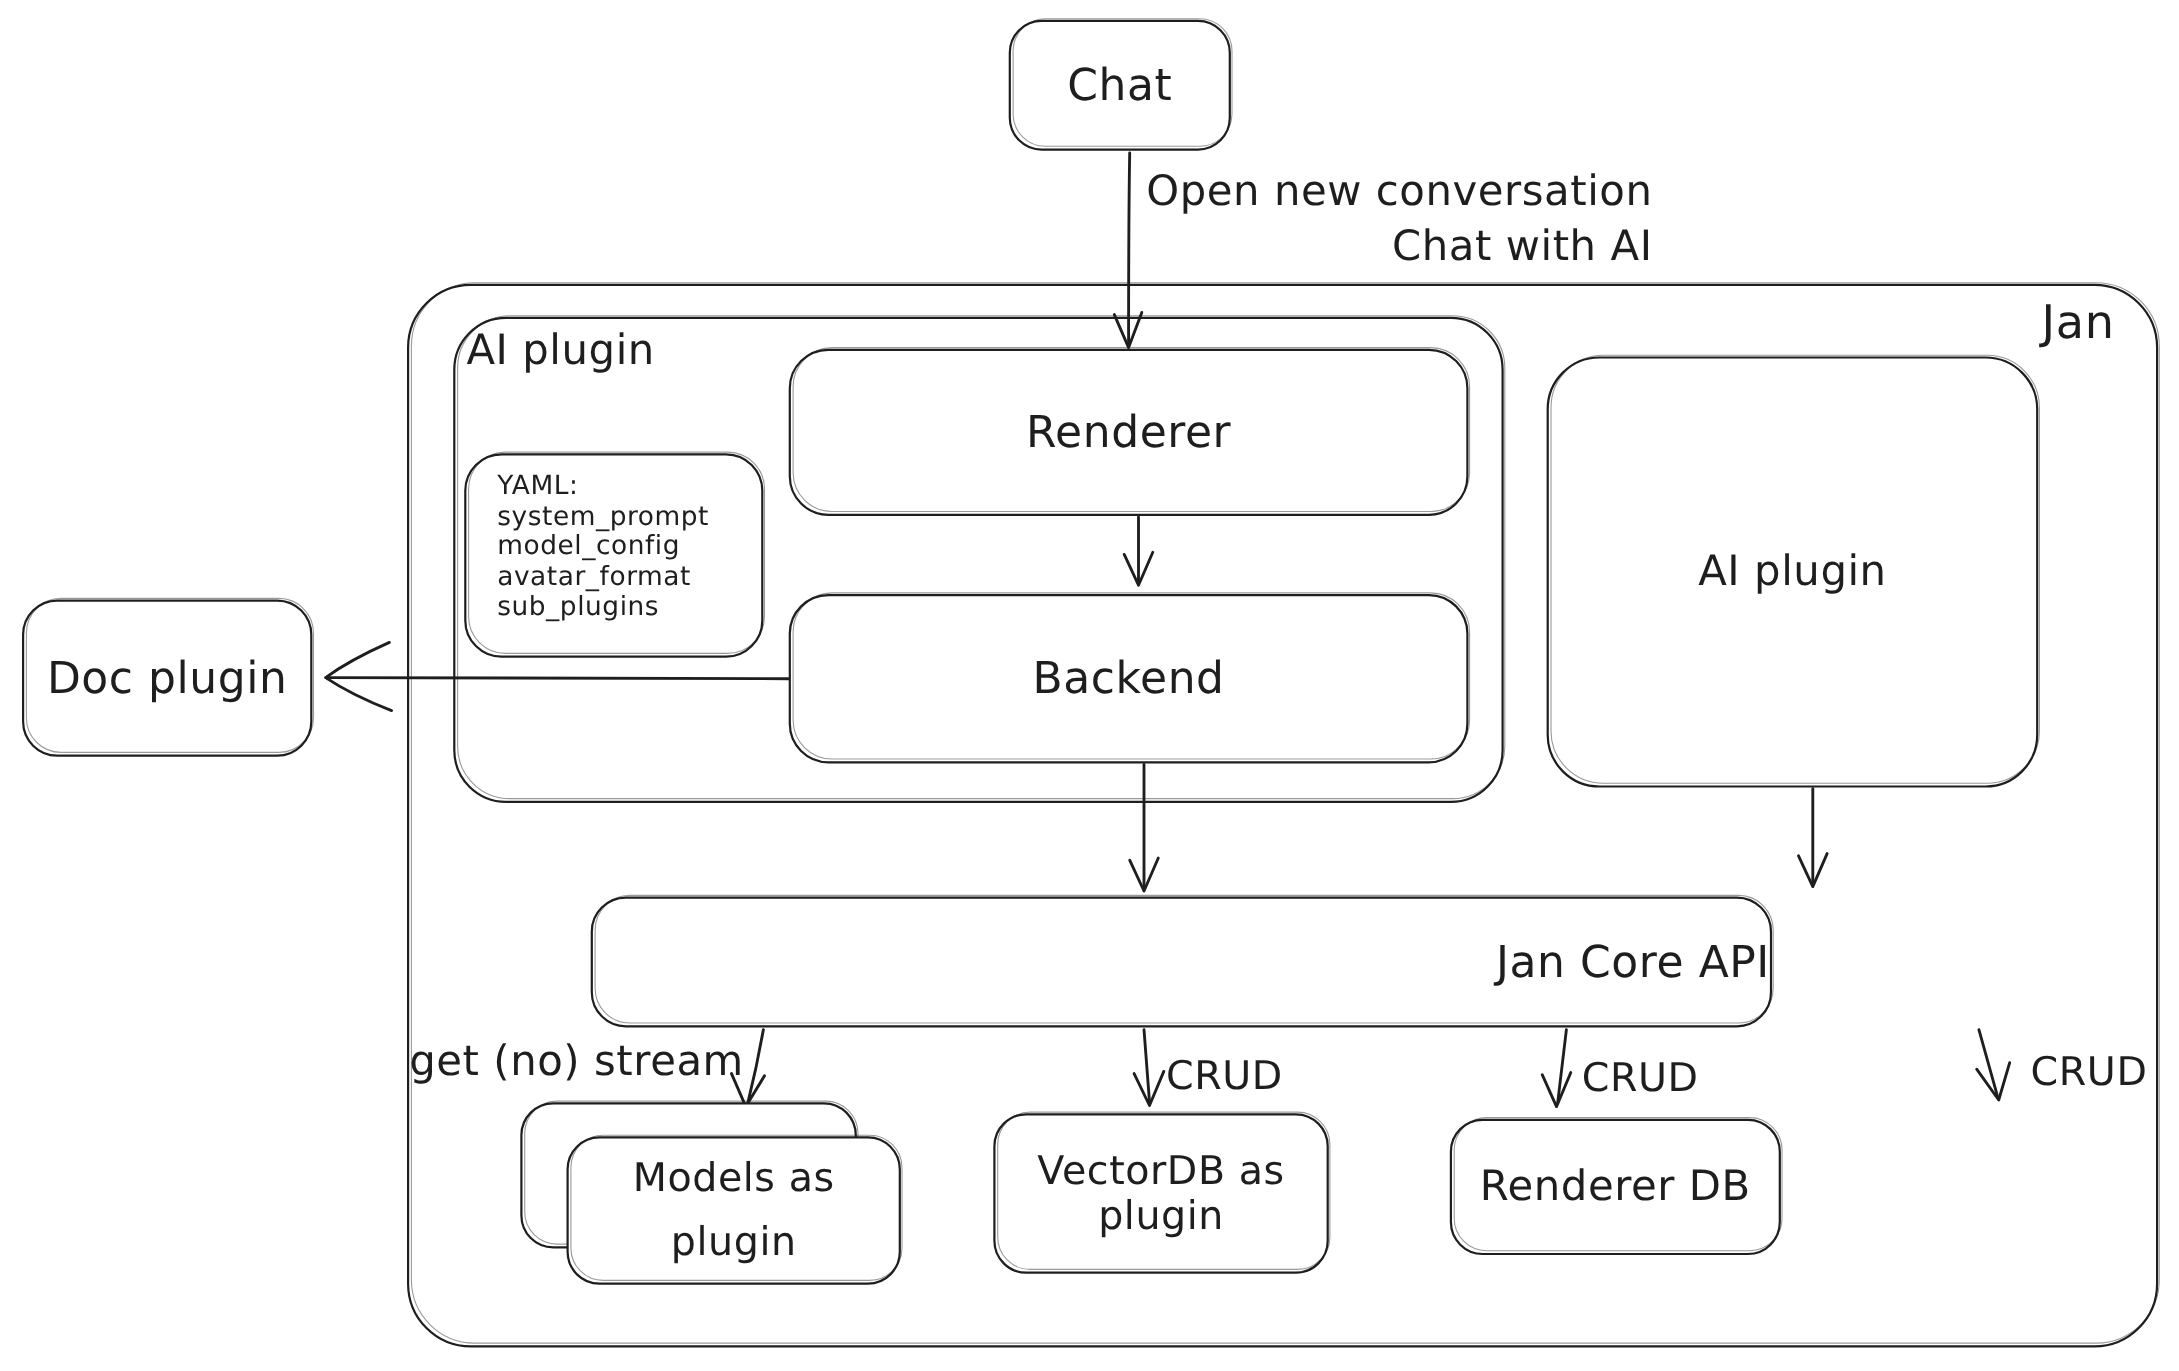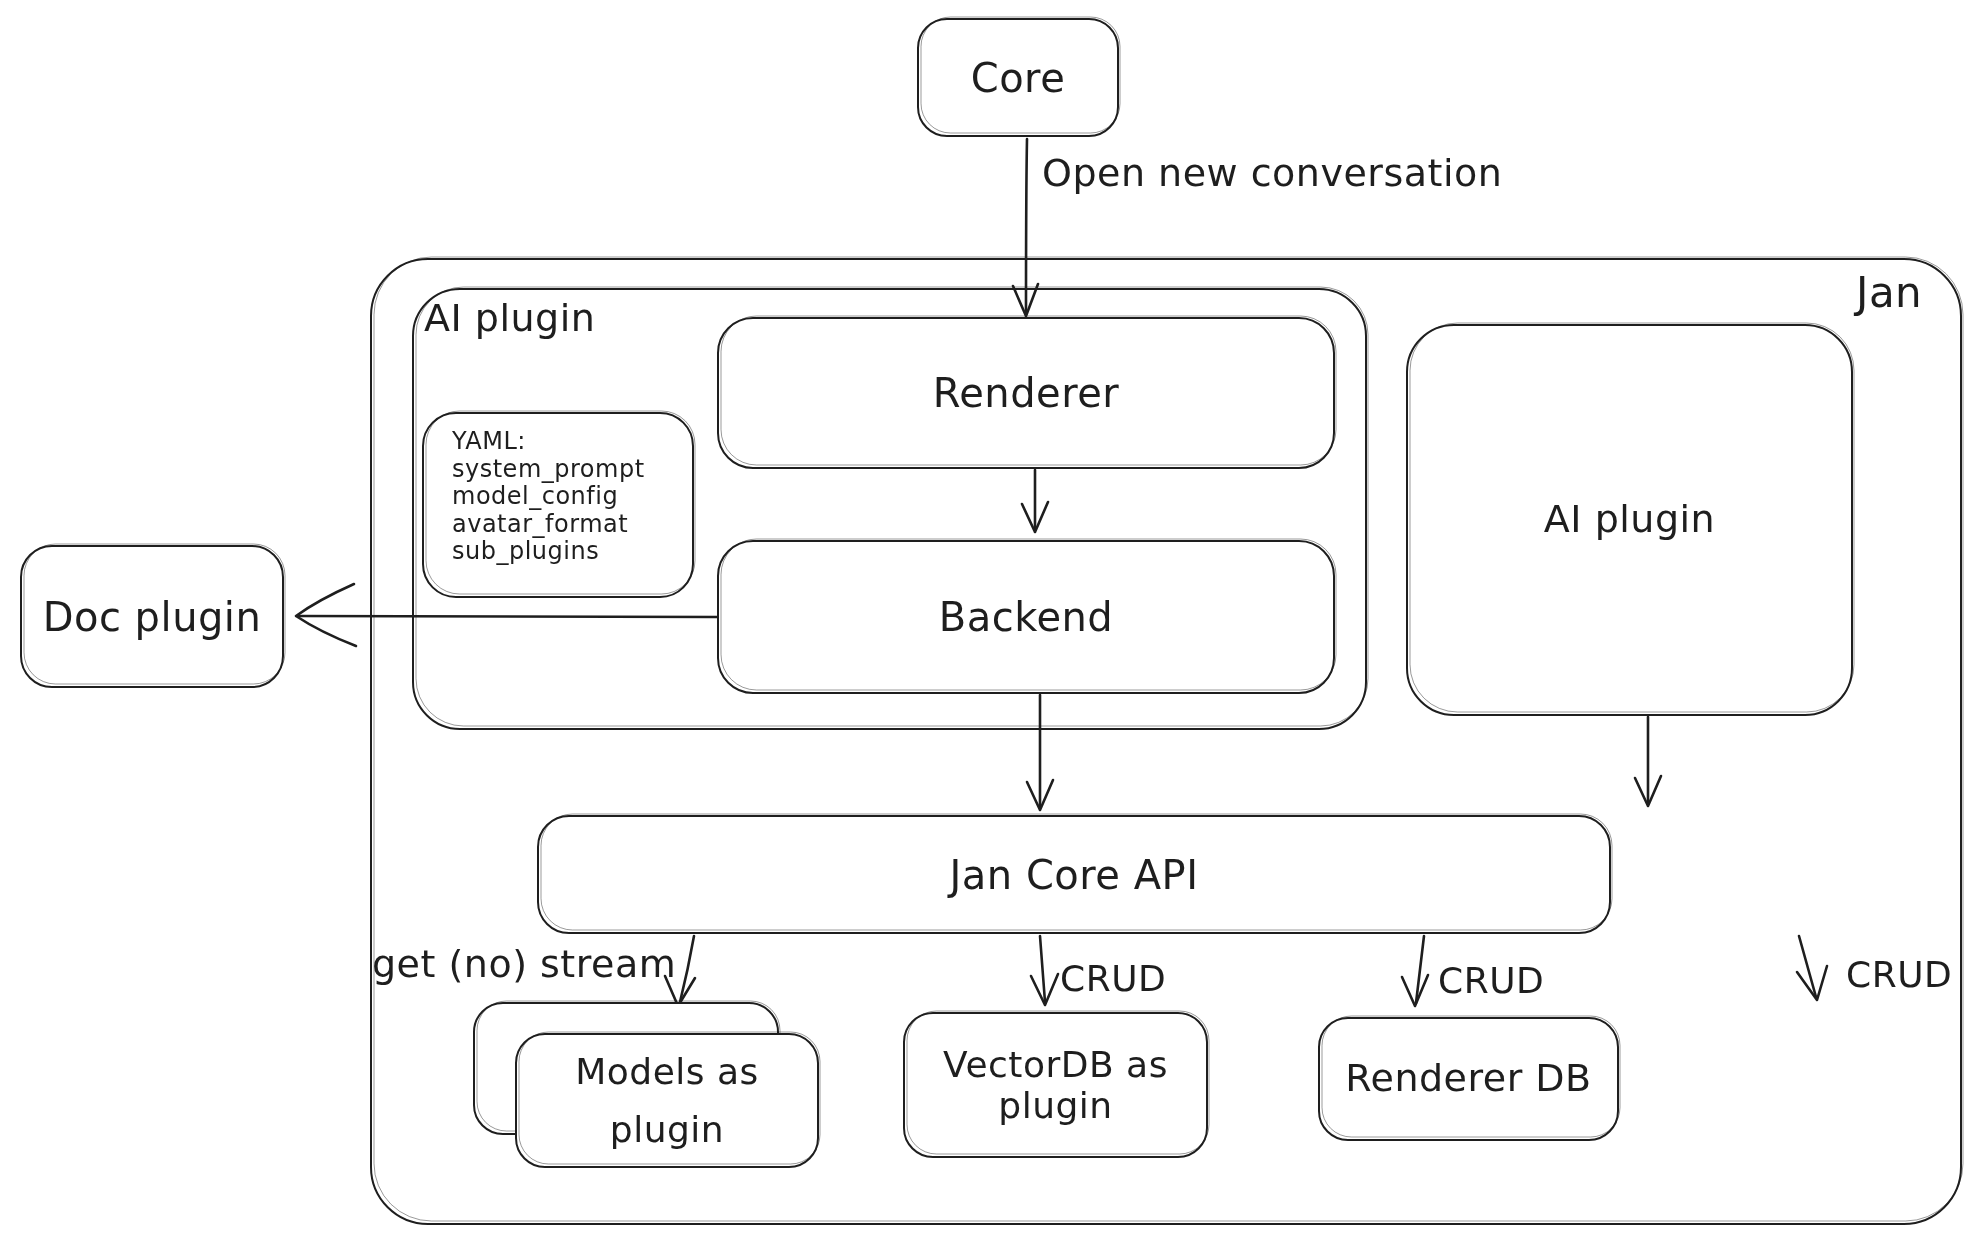--- a/index.html
+++ b/index.html
@@ -31,21 +31,21 @@
   .jan-label       { left:1856px; top:268px;  font-size:42px; }
   .plugin-left     { left:412px;  top:288px;  width:955px;  height:442px; border-radius:48px; z-index:1; }
   .plugin-left-lbl { left:424px;  top:296px;  font-size:38px; }
   .yaml-note       { left:422px;  top:412px;  width:272px;  height:186px; border-radius:34px;
                      align-items:flex-start; justify-content:flex-start;
                      padding:14px 10px 10px 28px; font-size:24px; line-height:31px; text-align:left; z-index:3; }
   .renderer-box    { left:717px;  top:317px;  width:618px;  height:152px; border-radius:36px; font-size:40px; z-index:3; }
   .backend-box     { left:717px;  top:540px;  width:618px;  height:154px; border-radius:36px; font-size:40px; z-index:3; }
   .plugin-right    { left:1406px; top:324px;  width:447px;  height:392px; border-radius:48px; font-size:38px; z-index:3; }
   .doc-sources-box { left:20px;   top:545px;  width:264px;  height:143px; border-radius:32px; font-size:40px; z-index:3; }
-  .core-api-box    { left:537px;  top:815px;  width:1074px; height:119px; border-radius:32px; font-size:40px; z-index:3; }
+  .core-api-box    { left:537px;  top:815px;  width:1074px; height:119px; border-radius:32px; font-size:40px; z-index:3;align-items:flex-end; }
   .models-back     { left:473px;  top:1002px; width:306px;  height:133px; border-radius:30px; z-index:3; }
   .models-front    { left:515px;  top:1033px; width:304px;  height:135px; border-radius:30px; font-size:36px; z-index:3;gap:16px; }
   .vectordb-box    { left:903px;  top:1012px; width:305px;  height:146px; border-radius:30px; font-size:36px; z-index:3; }
   .persisted-db-box{ left:1318px; top:1017px; width:301px;  height:124px; border-radius:30px; font-size:38px; z-index:3; }
   .persisted-fs-box{ left:1653px; top:1013px; width:305px;  height:133px; border-radius:30px; font-size:38px; z-index:3; }
 
   .conv-label      { left:1042px; top:148px;  font-size:38px; line-height:50px; text-align:right; }
   .stream-label    { left:372px;  top:942px;  font-size:38px; }
   .crud-vectordb   { left:1060px; top:958px;  font-size:36px; }
   .crud-db         { left:1438px; top:960px;  font-size:36px; }
@@ -95,21 +95,21 @@
     </g>
   </svg>
 
   <div class="node container sketch jan-container"></div>
   <div class="floating jan-label">Jan</div>
 
   <div class="node container sketch plugin-left"></div>
   <div class="floating plugin-left-lbl">AI plugin</div>
 
   <div class="node sketch user-box">
-    <span class="lbl">Core</span>
+    <span class="lbl">Chat</span>
   </div>
 
   <div class="node sketch yaml-note">
     <span class="lbl">YAML:</span>
     <span class="lbl">system_prompt</span>
     <span class="lbl">model_config</span>
     <span class="lbl">avatar_format</span>
     <span class="lbl">sub_plugins</span>
   </div>
 
@@ -144,20 +144,21 @@
     <span class="lbl">plugin</span>
   </div>
 
   <div class="node sketch persisted-db-box">
     <span class="lbl">Renderer DB</span>
   </div>
 
 
   <div class="floating conv-label">
     <div>Open new conversation</div>
+    <div>Chat with AI</div>
   </div>
 
   <div class="floating stream-label">get (no) stream</div>
   <div class="floating crud-vectordb">CRUD</div>
   <div class="floating crud-db">CRUD</div>
   <div class="floating crud-fs">CRUD</div>
 
 </div>
 
 </body></html>

